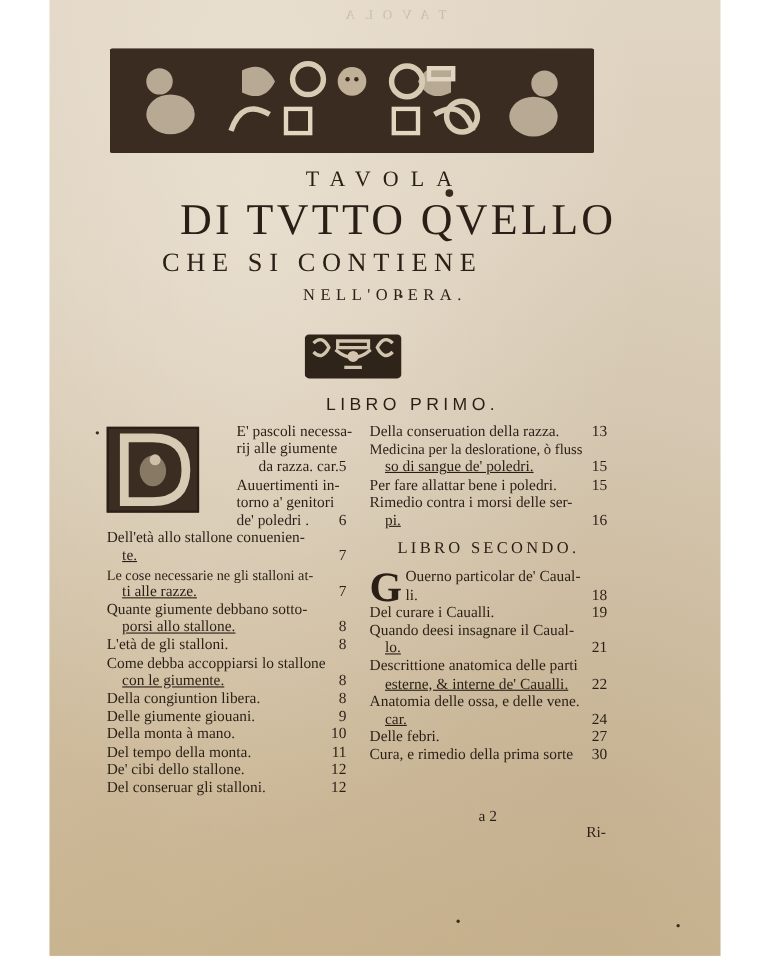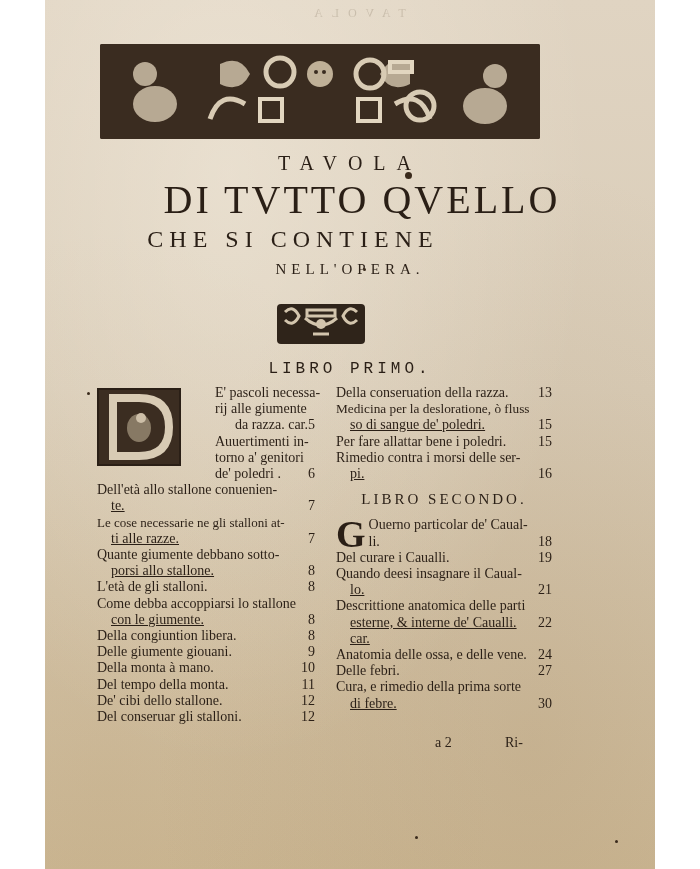--- a/index.html
+++ b/index.html
@@ -42,21 +42,21 @@
     .t-sub2 {
       position: absolute; left: 0; width: 610px; top: 261px; text-align: center;
       font-size: 15px; letter-spacing: 5px; font-family: "Liberation Serif", serif;
     }
     .vignette {
       position: absolute; left: 232px; top: 300px; width: 88px; height: 46px;
     }
     .vignette svg { width: 100%; height: 100%; display: block; }
     .book-head {
       position: absolute; left: 0; width: 610px; top: 360px; text-align: center;
-      font-size: 16px; letter-spacing: 4px; font-family: Liberation Mono, monospace;
+      font-size: 16px; letter-spacing: 4px; font-family: Liberation Sans, sans-serif; padding-left: 25px;
     }
     .col { position: absolute; font-family: "Liberation Serif", serif; font-size: 14px; line-height: 16.2px; }
     .col-left { left: 52px; top: 385px; width: 218px; }
     .col-right { left: 291px; top: 385px; width: 216px; }
     .drop-d {
       position: absolute; left: 0; top: 3px; width: 80px; height: 74px;
       background: #3b2d21; border: 2px solid #2a1f16;
     }
     .drop-d svg { width: 100%; height: 100%; display: block; }
     .entry { position: relative; }
@@ -240,36 +240,35 @@
       <span class="line">Quando deesi insagnare il Caual-</span>
       <span class="line cont">lo.</span>
       <span class="pg">21</span>
     </div>
     <div class="entry">
       <span class="line">Descrittione anatomica delle parti</span>
       <span class="line cont">esterne, &amp; interne de' Caualli.</span>
       <span class="pg">22</span>
     </div>
     <div class="entry">
+      <span class="line">Anatomia delle ossa, e delle vene.</span>
       <span class="line cont">car.</span>
-      <span class="line">Anatomia delle ossa, e delle vene.</span>
       <span class="pg">24</span>
     </div>
     <div class="entry">
       <span class="line">Delle febri.</span>
       <span class="pg">27</span>
     </div>
     <div class="entry">
       <span class="line">Cura, e rimedio della prima sorte</span>
-      <span class="line cont">di febre.</span>
       <span class="pg">30</span>
     </div>
   </div>
 
   <div class="signature" style="left:390px;">a 2</div>
-  <div class="signature" style="left:460px;">Ri-</div>
+  <div class="signature" style="left:488px;margin-top:15px;">Ri-</div>
 
   <div class="dot" style="left:360px; top:172px; width:7px; height:7px;"></div>
   <div class="dot" style="left:318px; top:268px;"></div>
   <div class="dot" style="left:370px; top:836px;"></div>
   <div class="dot" style="left:570px; top:840px;"></div>
   <div class="dot" style="left:42px; top:392px;"></div>
 </div>
 
 </body></html>

